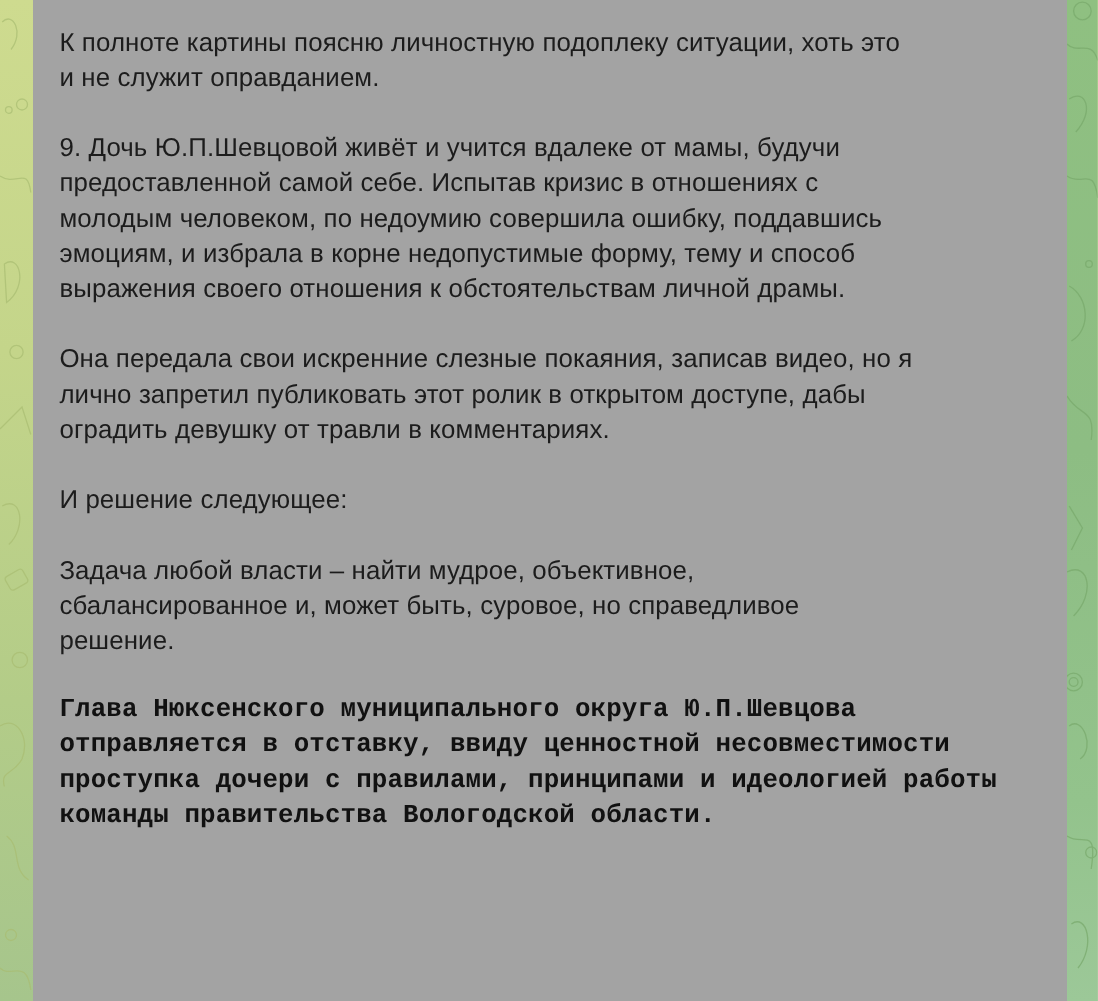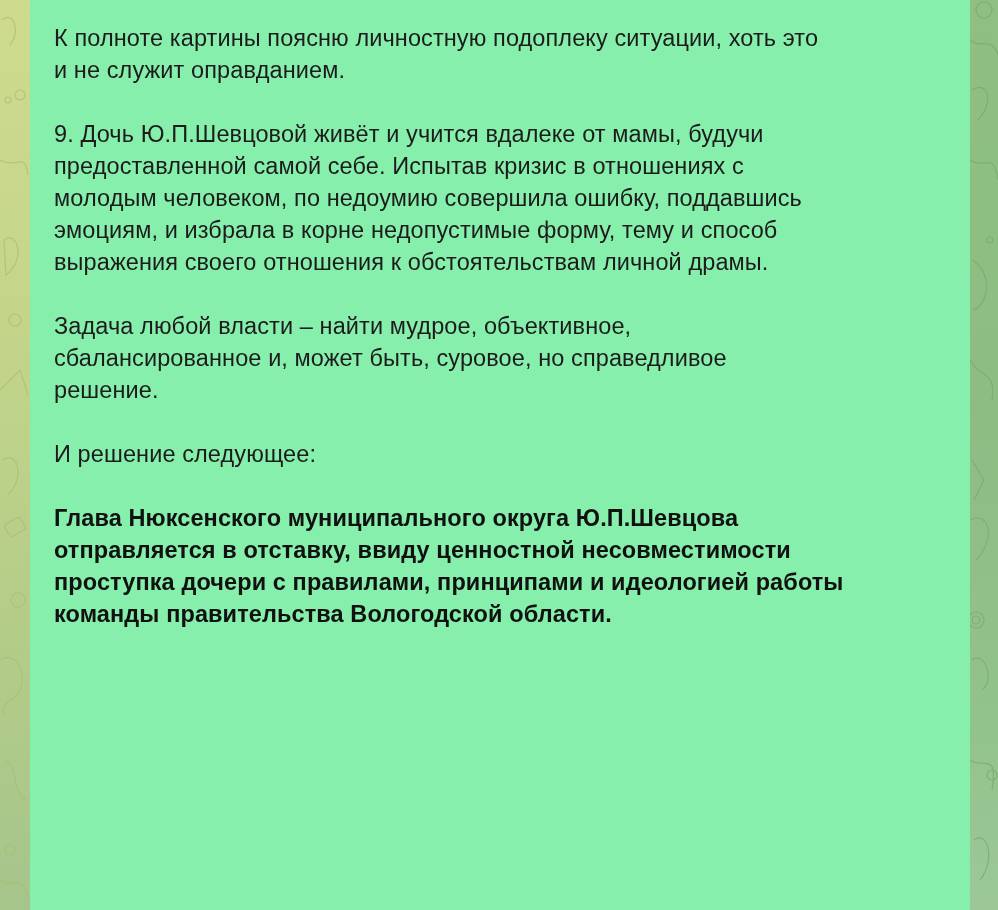--- a/index.html
+++ b/index.html
@@ -30,35 +30,36 @@
   }
   .wallpaper-left svg, .wallpaper-right svg {
     position: absolute; left: 0; top: 0;
   }
   .bubble {
     position: absolute;
     left: 30px;
     top: 0;
     width: 964px;
     height: 910px;
-    background: #86efac;
+    background: #a3a3a3;
     box-sizing: border-box;
     padding: 22px 24px 0 24px;
   }
   .paragraph {
     margin: 0 0 32px 0;
     font-size: 23.5px;
     line-height: 32px;
     color: #1c1c1c;
     letter-spacing: 0.1px;
     white-space: pre-line;
   }
   .paragraph.bold {
     font-weight: bold;
     color: #111111;
+    font-family: Liberation Mono, monospace;
   }
 </style>
 </head>
 <body>
 
 <div class="wallpaper-left">
   <svg width="30" height="910" viewBox="0 0 30 910">
     <g fill="none" stroke="#a9bd72" stroke-width="1.2" opacity="0.7">
       <path d="M2 20 C 12 10, 22 30, 10 45"></path>
       <circle cx="20" cy="95" r="5"></circle>
@@ -79,24 +80,27 @@
 </div>
 
 <div class="bubble">
   <p class="paragraph">К полноте картины поясню личностную подоплеку ситуации, хоть это
 и не служит оправданием.</p>
   <p class="paragraph">9. Дочь Ю.П.Шевцовой живёт и учится вдалеке от мамы, будучи
 предоставленной самой себе. Испытав кризис в отношениях с
 молодым человеком, по недоумию совершила ошибку, поддавшись
 эмоциям, и избрала в корне недопустимые форму, тему и способ
 выражения своего отношения к обстоятельствам личной драмы.</p>
+  <p class="paragraph">Она передала свои искренние слезные покаяния, записав видео, но я
+лично запретил публиковать этот ролик в открытом доступе, дабы
+оградить девушку от травли в комментариях.</p>
+  <p class="paragraph">И решение следующее:</p>
   <p class="paragraph">Задача любой власти – найти мудрое, объективное,
 сбалансированное и, может быть, суровое, но справедливое
 решение.</p>
-  <p class="paragraph">И решение следующее:</p>
   <p class="paragraph bold">Глава Нюксенского муниципального округа Ю.П.Шевцова
 отправляется в отставку, ввиду ценностной несовместимости
 проступка дочери с правилами, принципами и идеологией работы
 команды правительства Вологодской области.</p>
 </div>
 
 <div class="wallpaper-right">
   <svg width="28" height="910" viewBox="0 0 28 910">
     <g fill="none" stroke="#78a86b" stroke-width="1.2" opacity="0.7">
       <circle cx="14" cy="10" r="8"></circle>

